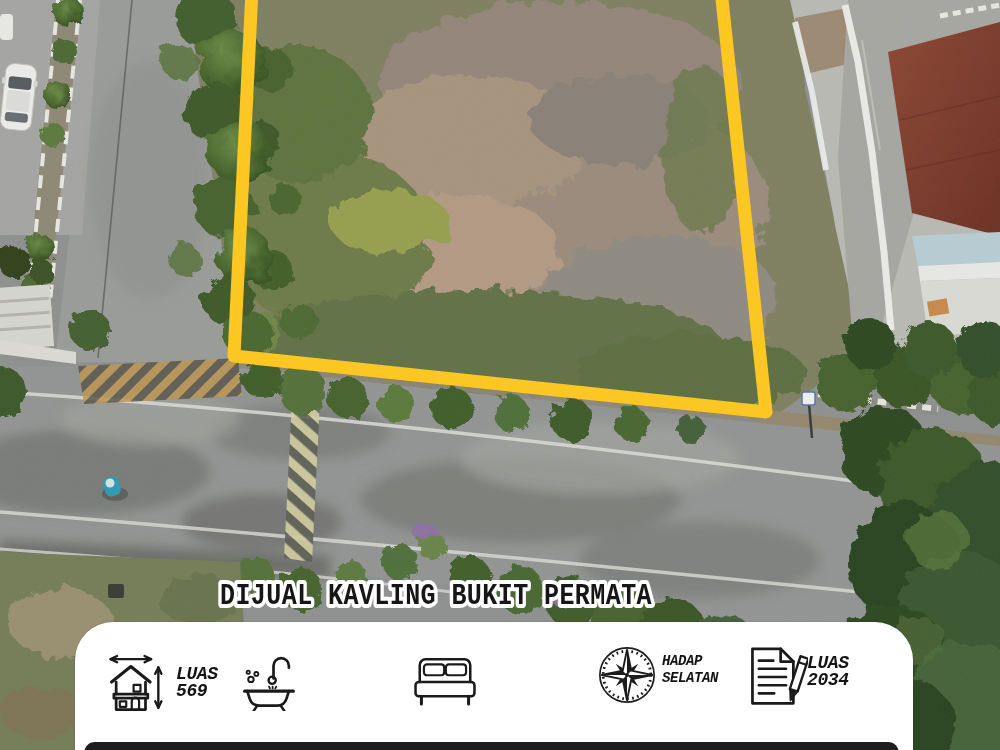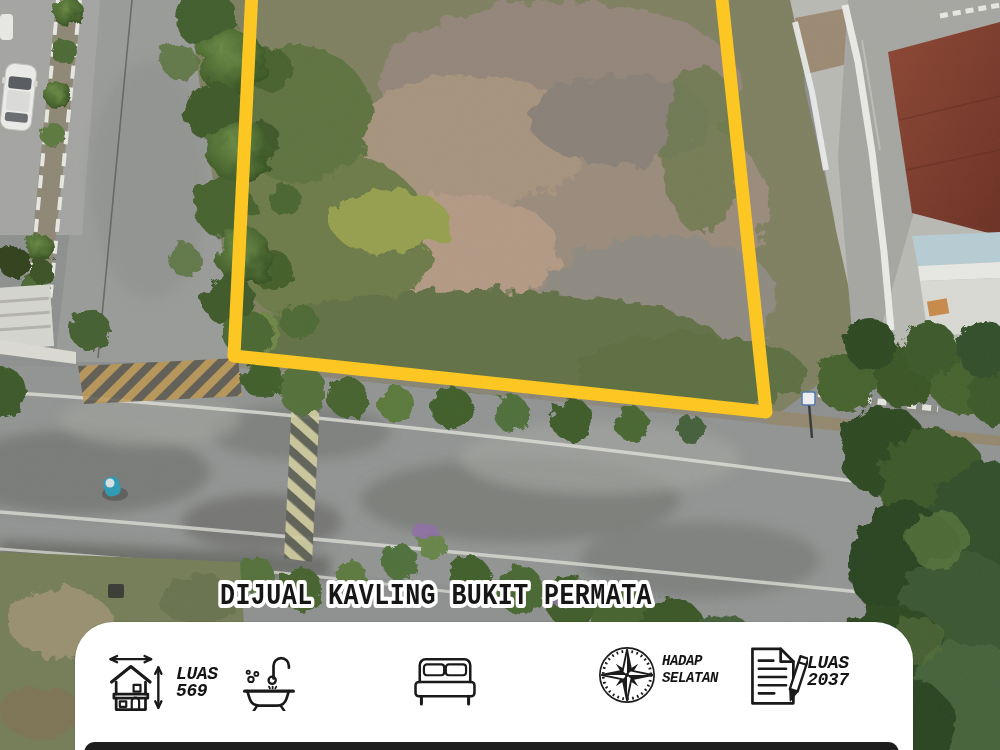--- a/index.html
+++ b/index.html
@@ -343,19 +343,19 @@
         <path d="M14 15 H30 M14 24 H44 M14 33 H44 M14 42 H44 M14 51 H31" stroke-width="2.8"></path>
         <g transform="rotate(18 55 38)">
           <rect x="51" y="10" width="9" height="38" fill="#fff" stroke-width="2.6"></rect>
           <path d="M51 48 H60 L55.5 60 Z" fill="#1c1c1c" stroke-width="1.5"></path>
           <path d="M51 17 H60" stroke-width="2.2"></path>
         </g>
       </svg>
     </div>
     <div class="flabel" style="left:732px;top:33px;">
       <div>LUAS</div>
-      <div>2037</div>
+      <div>2034</div>
     </div>
 
     <div class="bar"></div>
   </div>
 
 </div>
 
 </body></html>

